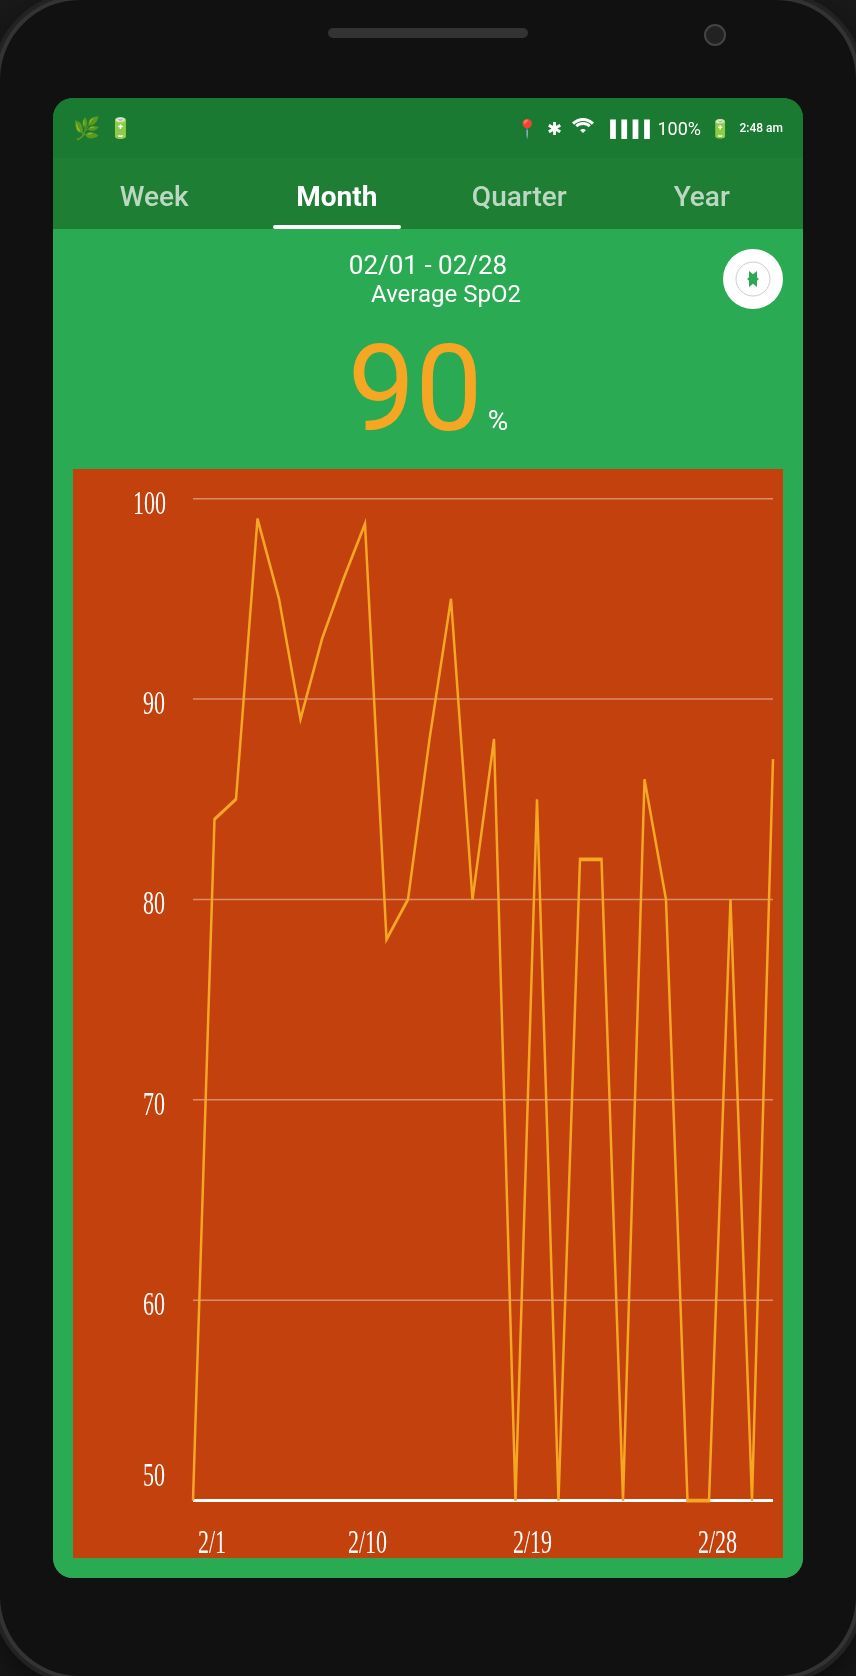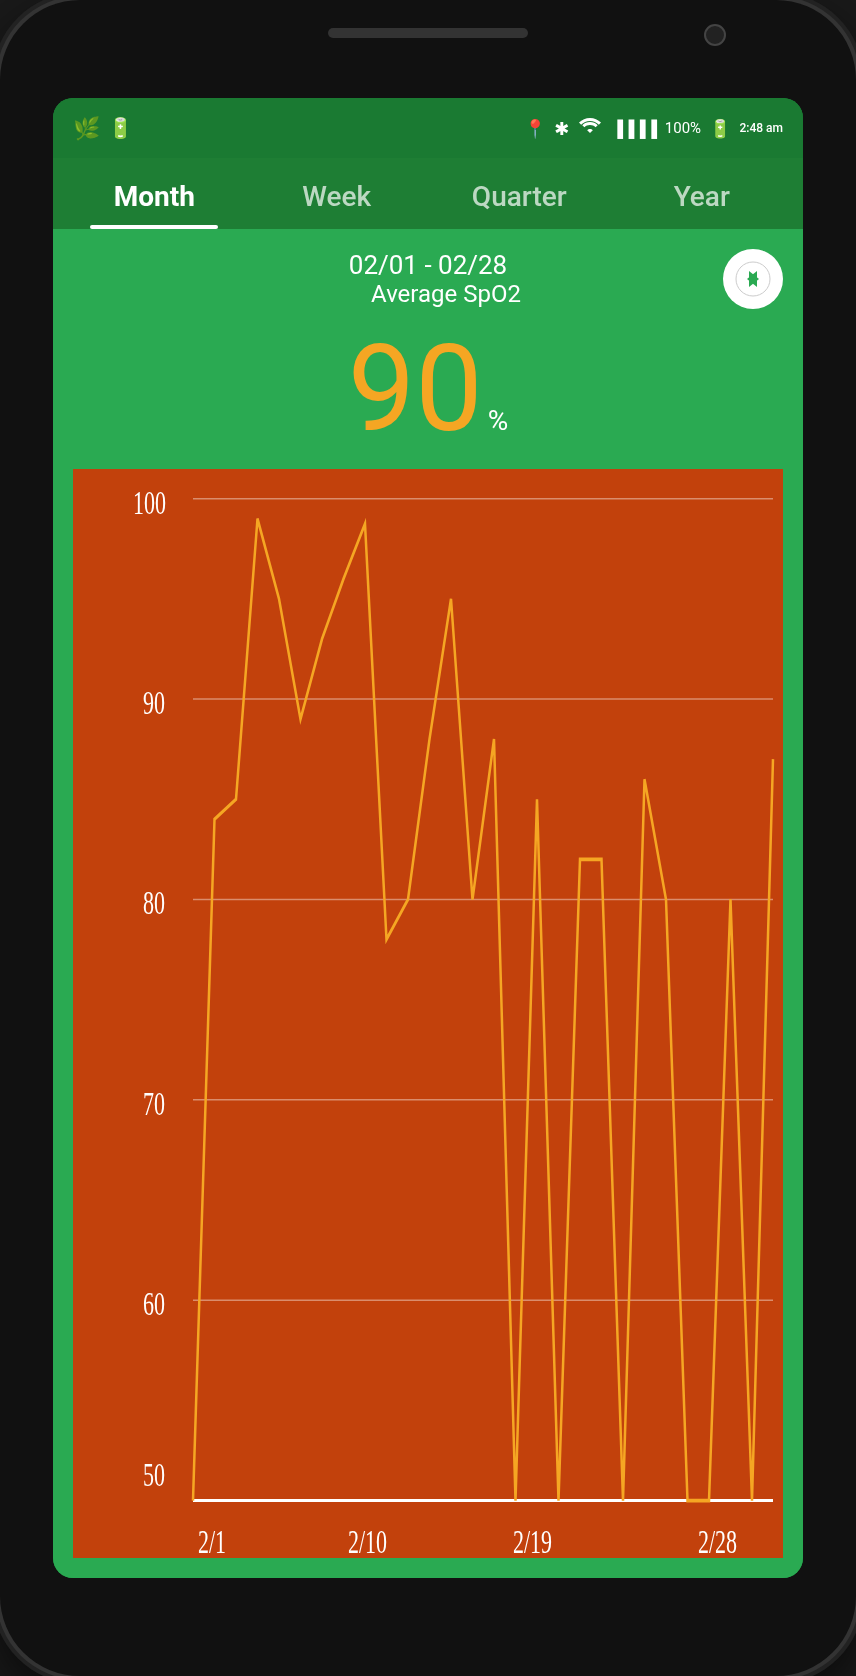--- a/index.html
+++ b/index.html
@@ -257,29 +257,29 @@
         <span style="font-size:18px;">📍</span>
         <span style="font-size:18px;">✱</span>
         <span style="font-size:18px;">
           <svg width="26" height="20" viewBox="0 0 26 20" fill="white">
             <path d="M13 5C9.5 5 6.4 6.4 4.1 8.7L2 6.6C4.9 3.7 8.8 2 13 2s8.1 1.7 11 4.6l-2.1 2.1C19.6 6.4 16.5 5 13 5z"></path>
             <path d="M13 9c-2.2 0-4.2.9-5.6 2.3L5.3 9.2C7.3 7.2 10 6 13 6s5.7 1.2 7.7 3.2l-2.1 2.1C17.2 9.9 15.2 9 13 9z"></path>
             <path d="M13 13c-1.1 0-2.1.5-2.8 1.2L13 17l2.8-2.8C15.1 13.5 14.1 13 13 13z"></path>
           </svg>
         </span>
         <span style="font-size:16px;">▐▐▐▐</span>
-        <span style="font-size:15px;">100%</span>
+        <span style="font-size:18px;">100%</span>
         <span style="font-size:18px;">🔋</span>
         <span class="status-time">2:48 am</span>
       </div>
     </div>
 
     <div class="tab-bar">
+      <div class="tab-item">Week</div>
       <div class="tab-item active">Month</div>
-      <div class="tab-item">Week</div>
       <div class="tab-item">Quarter</div>
       <div class="tab-item">Year</div>
     </div>
 
     <div class="content-area">
 
       <div class="date-range-row">
         <div style="width:60px;"></div>
         <div class="date-info">
           <span class="date-range-text">02/01 - 02/28</span>

